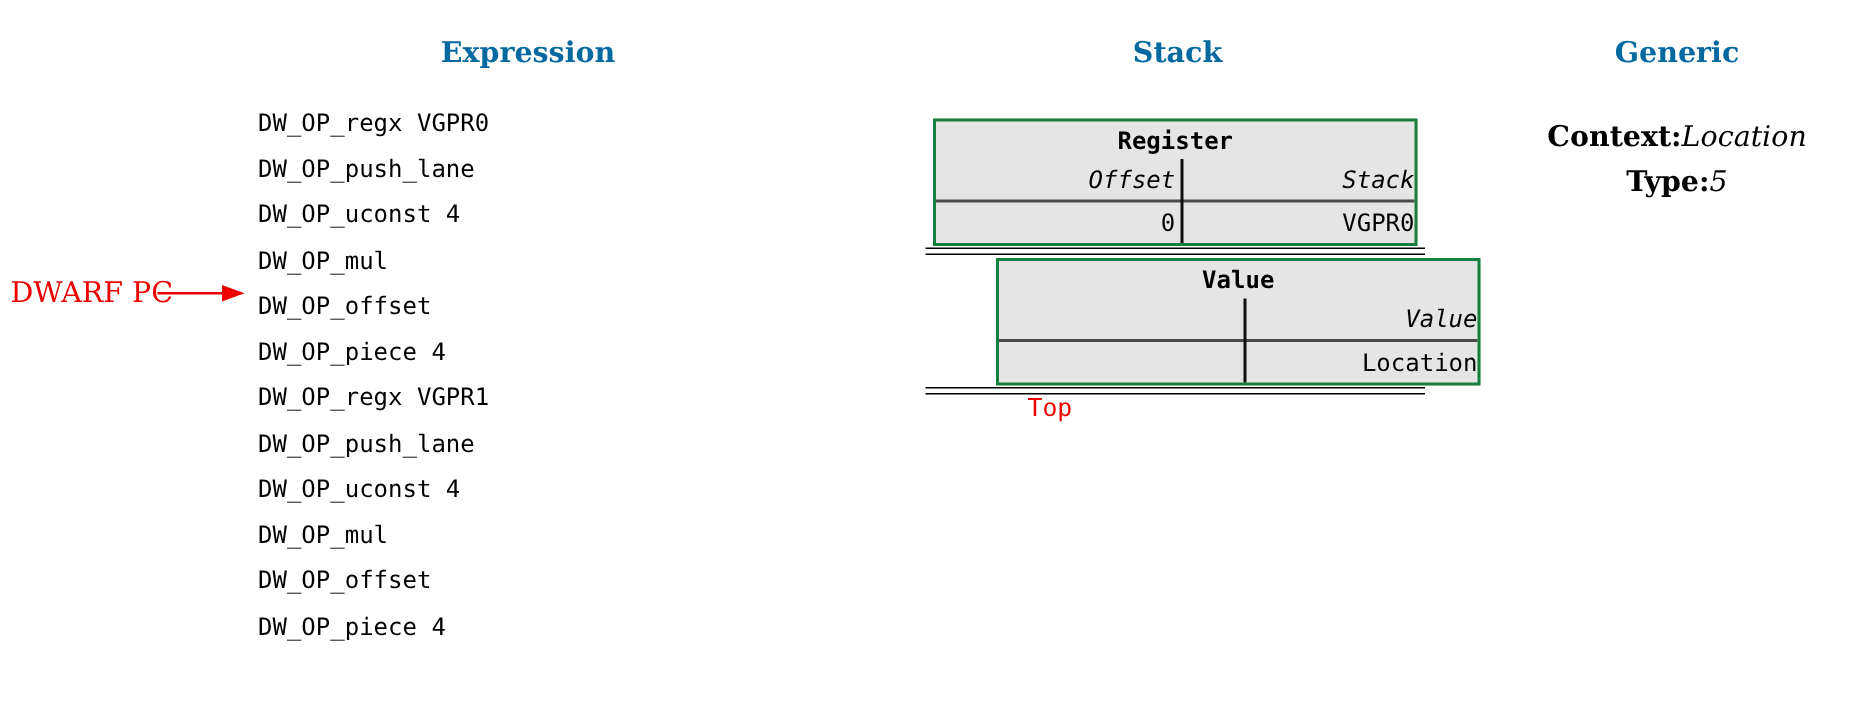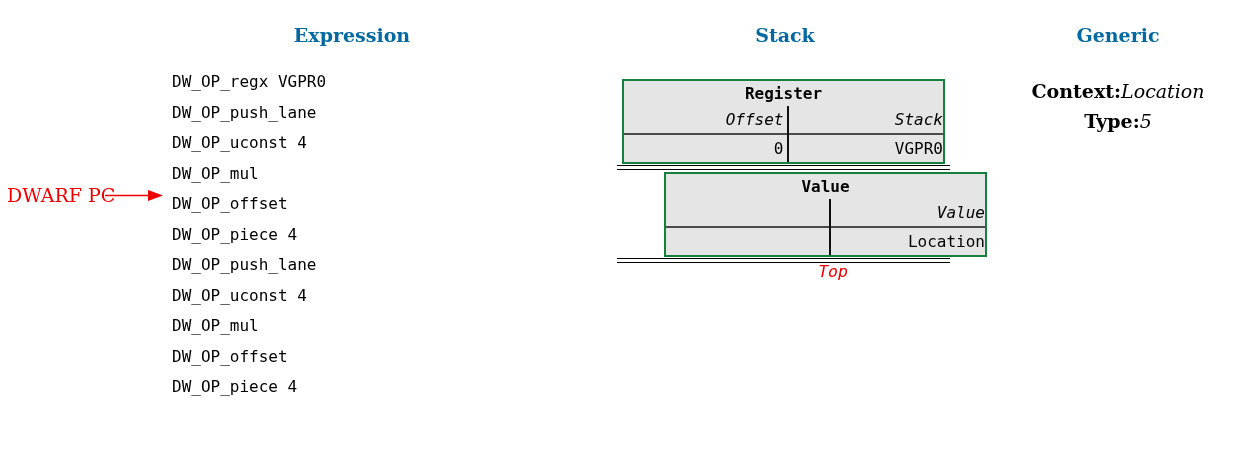--- a/index.html
+++ b/index.html
@@ -47,22 +47,22 @@
   .tbl-value    { top:172px;margin-left:42px; }
 
   .stack-sep {
     position:absolute; left:617px; width:333px; height:2.5px;
     border-top:1.5px solid #000; border-bottom:1.5px solid #000; box-sizing:content-box;
   }
   .sep-1 { top:165px; }
   .sep-2 { top:258px; }
 
   .top-label {
-    position:absolute; left:648px; top:262px; width:200px; text-align:right;
-    font-size:16.5px; font-style:italic; color:#ee0000;
+    position:absolute; left:685px; top:262px; width:200px; text-align:left;
+    font-size:16.5px; color:#ee0000;
   }
 
   
   .ctx-line {
     position:absolute; left:1008px; width:220px; text-align:center;
     font-family:"DejaVu Serif", serif; font-size:19px; white-space:nowrap;
   }
   .ctx-line-1 { top:80px; }
   .ctx-line-2 { top:110px; }
   .ctx-label { font-weight:bold; }
@@ -77,20 +77,21 @@
   <div class="col-header hdr-stack">Stack</div>
   <div class="col-header hdr-context">Generic</div>
 
   <div class="expr-list">
     <div class="expr-item">DW_OP_regx VGPR0</div>
     <div class="expr-item">DW_OP_push_lane</div>
     <div class="expr-item">DW_OP_uconst 4</div>
     <div class="expr-item">DW_OP_mul</div>
     <div class="expr-item">DW_OP_offset</div>
     <div class="expr-item">DW_OP_piece 4</div>
+    <div class="expr-item">DW_OP_regx VGPR1</div>
     <div class="expr-item">DW_OP_push_lane</div>
     <div class="expr-item">DW_OP_uconst 4</div>
     <div class="expr-item">DW_OP_mul</div>
     <div class="expr-item">DW_OP_offset</div>
     <div class="expr-item">DW_OP_piece 4</div>
   </div>
 
   <div class="pc-label">DWARF PC</div>
   <svg class="pc-arrow" viewBox="0 0 60 15" aria-hidden="true">
     <line x1="1" y1="7.5" x2="45" y2="7.5" stroke="#ee0000" stroke-width="1.7"></line>

